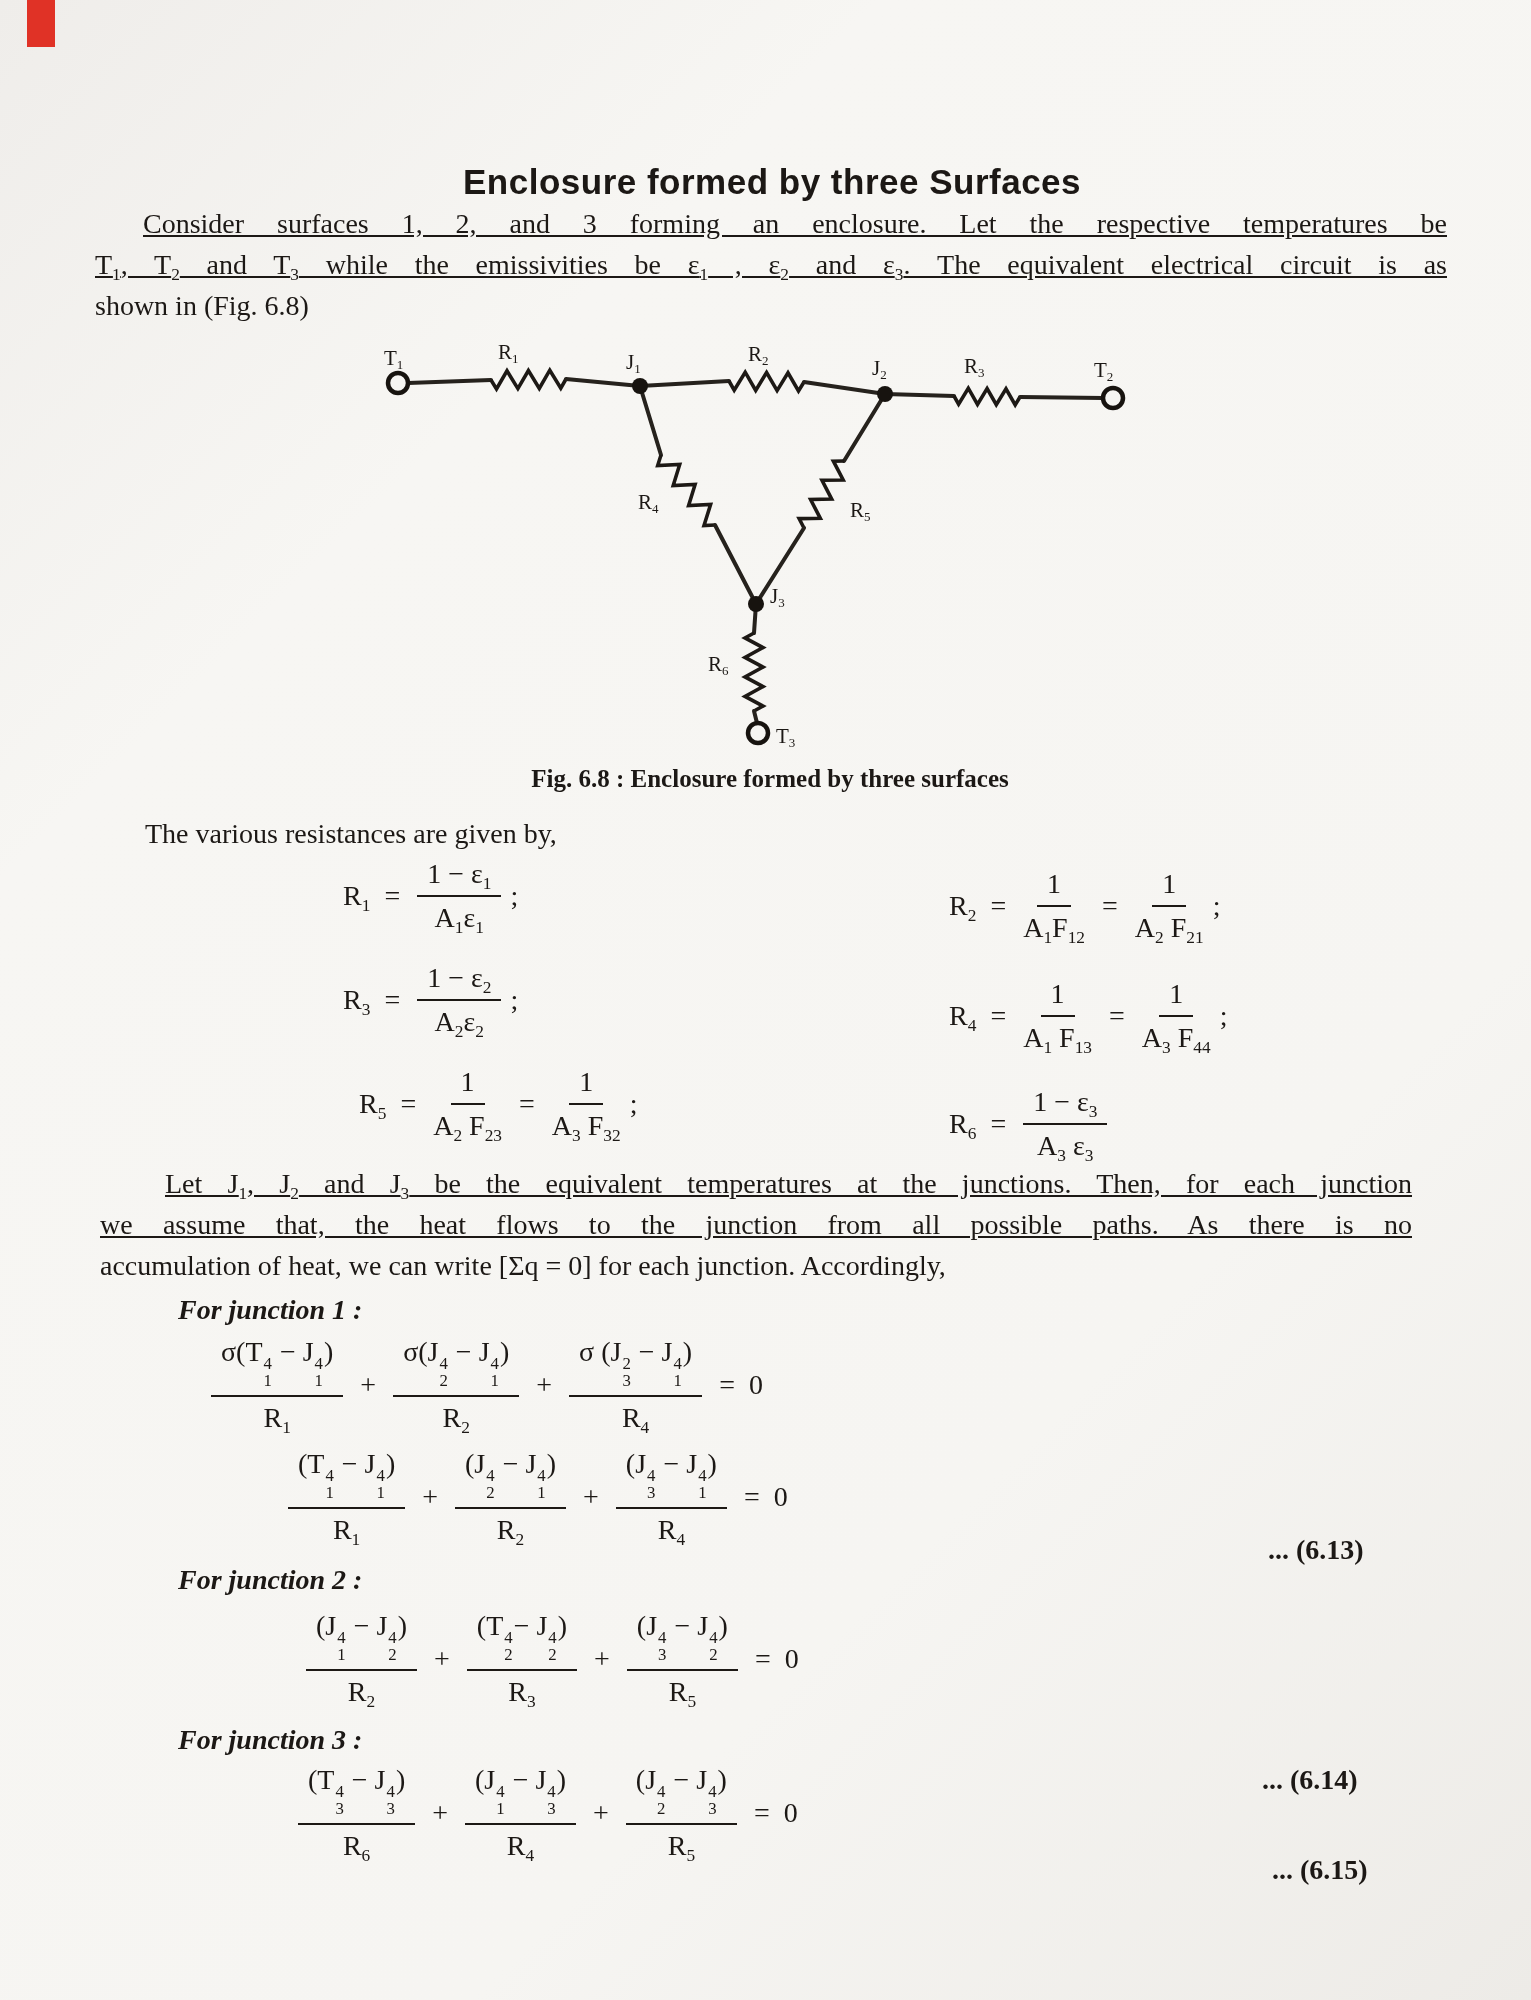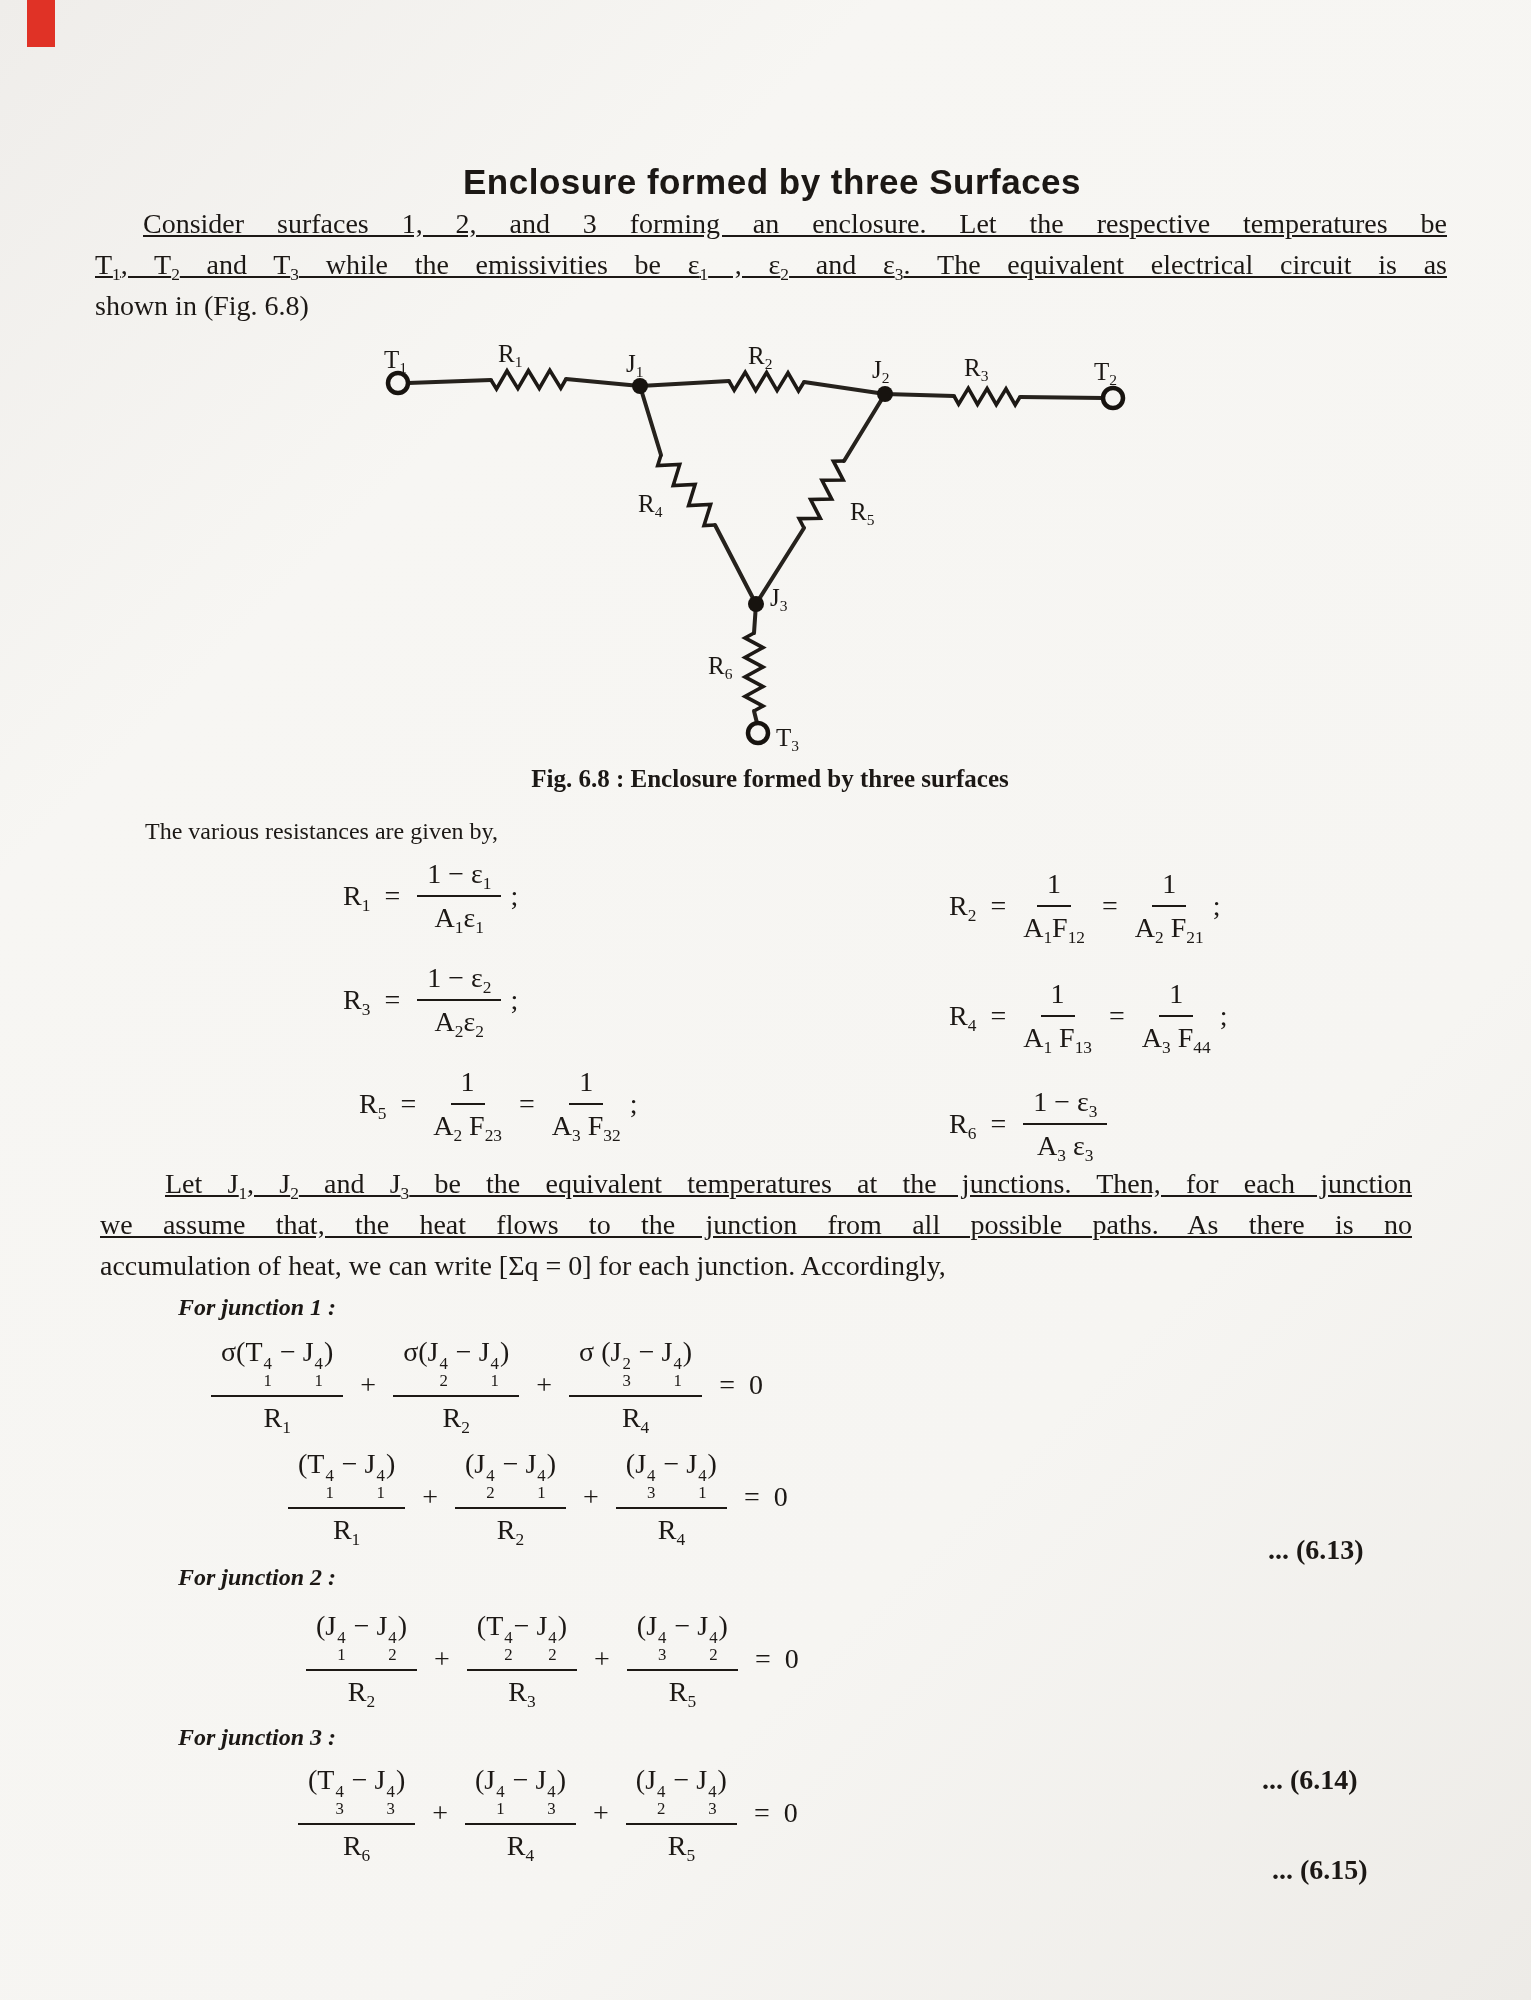--- a/index.html
+++ b/index.html
@@ -19,28 +19,28 @@
   .para .lastline{text-align:left;text-align-last:left;}
   .ind1{text-indent:48px;}
   .ind2{text-indent:65px;}
   sub,sup{font-size:0.62em;line-height:0;}
   sub{vertical-align:-0.32em;}
   .ss{display:inline-flex;flex-direction:column;align-items:flex-start;
       font-size:0.6em;line-height:1;vertical-align:-0.48em;margin:0 1px;}
   .ss span{display:block;}
   
   .figure{left:380px;top:352px;width:745px;height:400px;}
-  .fig-label{position:absolute;font-size:25px;white-space:nowrap;text-align:center;}
+  .fig-label{position:absolute;font-size:21px;white-space:nowrap;text-align:center;}
   svg{position:absolute;left:0;top:0;overflow:visible;}
   .wire{fill:none;stroke:#26221d;stroke-width:4;stroke-linecap:round;stroke-linejoin:round;}
   .zz{fill:none;stroke:#1d1915;stroke-width:3.6;stroke-linejoin:miter;}
   .dot{fill:#17130f;}
   .term{fill:#f6f5f2;stroke:#17130f;stroke-width:4.5;}
   .caption{left:420px;top:765px;width:700px;text-align:center;font-weight:bold;font-size:25px;}
-  .plain{font-size:24px;white-space:nowrap;}
+  .plain{font-size:28px;white-space:nowrap;}
   .bold{font-weight:bold;font-style:italic;}
   
   .eq{display:flex;align-items:center;font-size:28px;white-space:nowrap;}
   .frac{display:inline-flex;flex-direction:column;align-items:center;margin:0 6px;}
   .frac .num{padding:0 10px 5px;border-bottom:2.6px solid #1d1915;text-align:center;}
   .frac .den{padding-top:5px;text-align:center;}
   .eop{margin:0 11px;}
   .etxt{margin:0 3px;}
   .eqnum{font-size:28px;font-weight:bold;white-space:nowrap;}
 </style>

